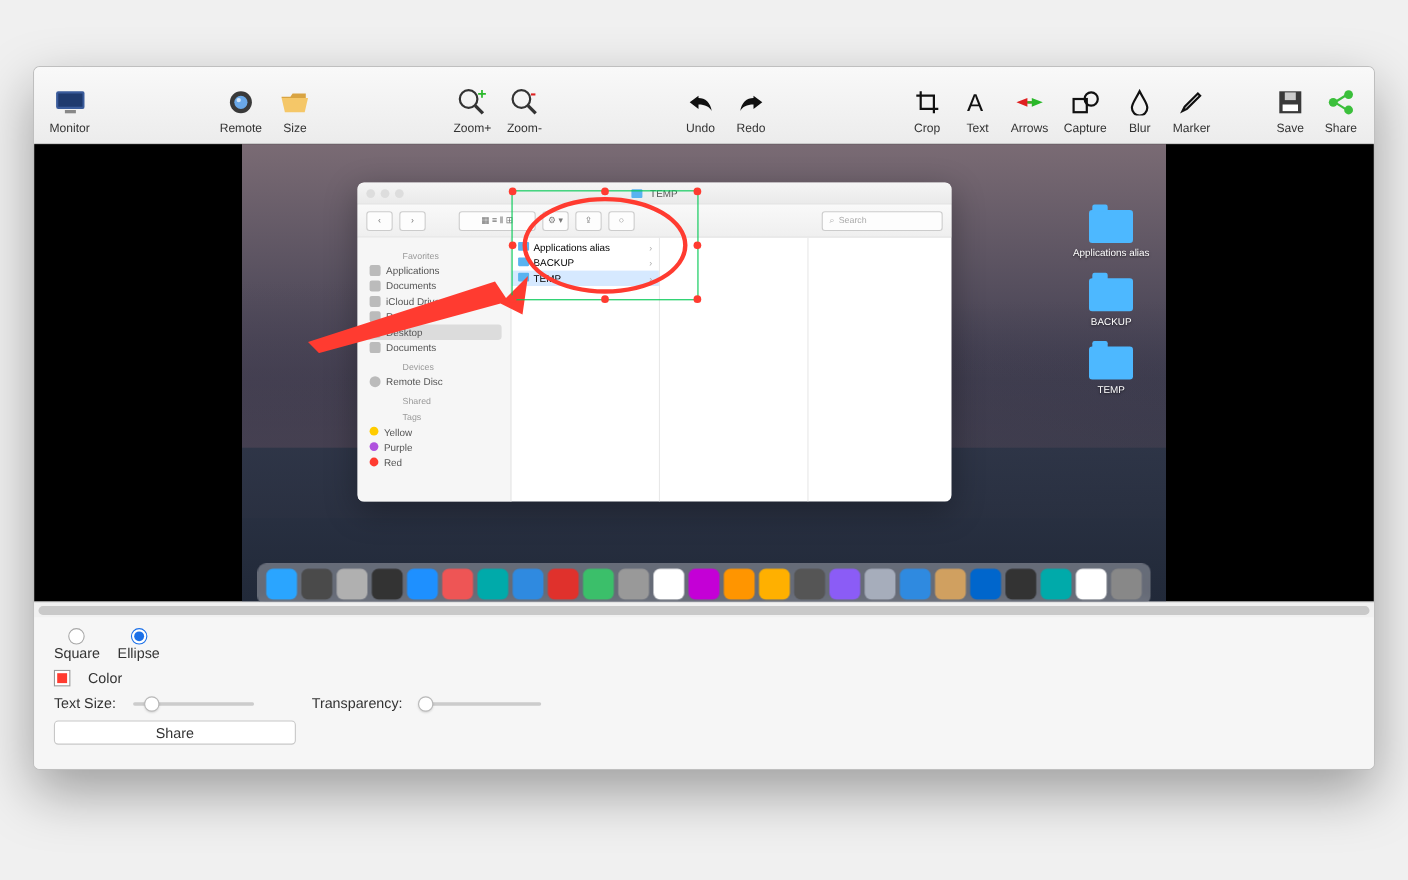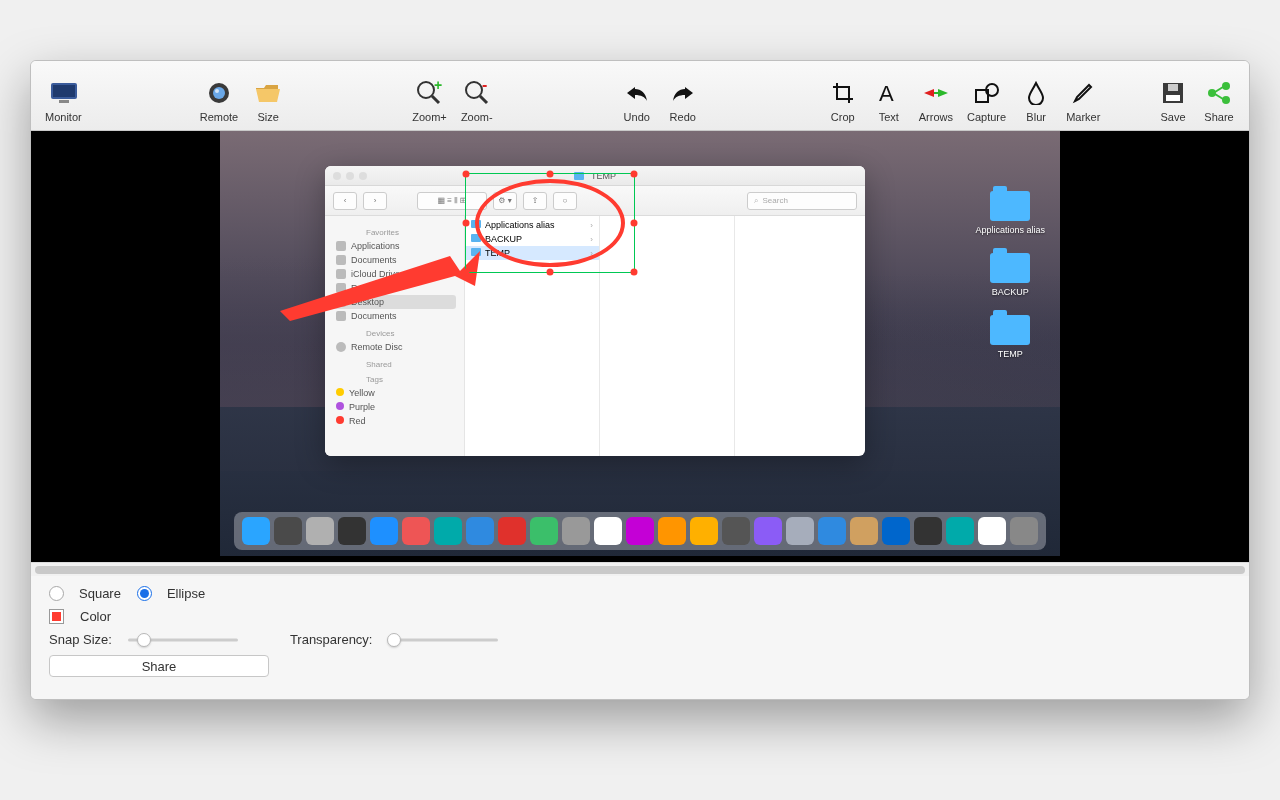--- a/index.html
+++ b/index.html
@@ -48,21 +48,21 @@
   .desktop-icons { position:absolute; right:15px; top:60px; display:flex; flex-direction:column; gap:18px; align-items:center;}
   .di { display:flex; flex-direction:column; align-items:center; font-size:9px; color:#fff; text-shadow:0 1px 2px rgba(0,0,0,.6);}
   .di .folder { width:40px; height:30px; background:#4db8ff; border-radius:3px; position:relative; margin-bottom:4px;}
   .di .folder::before { content:""; position:absolute; top:-5px; left:3px; width:14px; height:6px; background:#4db8ff; border-radius:2px 2px 0 0;}
   .dock { position:absolute; bottom:6px; left:50%; transform:translateX(-50%); height:38px; background:rgba(230,230,235,0.35); border-radius:8px; padding:4px 8px; display:flex; gap:4px; align-items:center; backdrop-filter: blur(4px);}
   .dock .app { width:28px; height:28px; border-radius:6px;}
   .scrollbar-h { height:14px; background:#f1f1f1; border-top:1px solid #dcdcdc; position:relative;}
   .scrollbar-h .thumb { position:absolute; left:4px; top:3px; right:4px; height:8px; background:#c9c9c9; border-radius:4px;}
   .bottom-panel { background:#f6f6f6; padding:10px 18px 14px; font-size:13px; color:#333;}
   .row { display:flex; align-items:center; gap:16px; margin-bottom:8px;}
-  .radio { display:flex; align-items:center; gap:15px; cursor:pointer;}
+  .radio { display:flex; align-items:center; gap:0; cursor:pointer;flex-direction:column;}
   .radio .r-outer { width:15px; height:15px; border-radius:50%; border:1px solid #a8a8a8; display:flex; align-items:center; justify-content:center; background:#fff;}
   .radio.checked .r-outer { border-color:#1a6fe8;}
   .radio.checked .r-inner { width:9px; height:9px; border-radius:50%; background:#1a6fe8;}
   .color-swatch { width:15px; height:15px; border:1px solid #999; background:#fff; display:flex; align-items:center; justify-content:center;}
   .color-swatch::after { content:""; width:9px; height:9px; background:#ff3b30;}
   .slider { position:relative; width:110px; height:14px;}
   .slider .track { position:absolute; top:50%; left:0; right:0; height:3px; background:#ccc; border-radius:2px; transform:translateY(-50%);}
   .slider .knob { position:absolute; top:50%; width:14px; height:14px; background:#fff; border:1px solid #b8b8b8; border-radius:50%; transform:translate(-50%,-50%); box-shadow:0 1px 2px rgba(0,0,0,.15);}
   .apply-btn { width:220px; height:22px; background:#fff; border:1px solid #c7c7c7; border-radius:4px; font-size:13px; display:flex; align-items:center; justify-content:center; cursor:pointer;}
   .finder-search { margin-left:auto; }
@@ -412,21 +412,21 @@
             <div class="r-inner"></div>
           </div>
         <span>Ellipse</span>
       </div>
     </div>
     <div class="row">
       <div class="color-swatch"></div>
       <span>Color</span>
     </div>
     <div class="row">
-      <span>Snap Size:</span>
+      <span>Text Size:</span>
       <div class="slider">
         <div class="track"></div>
           <div class="knob" style="left:15%"></div>
       </div>
       <span style="width:20px"></span>
       <span>Transparency:</span>
       <div class="slider">
         <div class="track"></div>
           <div class="knob" style="left:5%"></div>
       </div>

